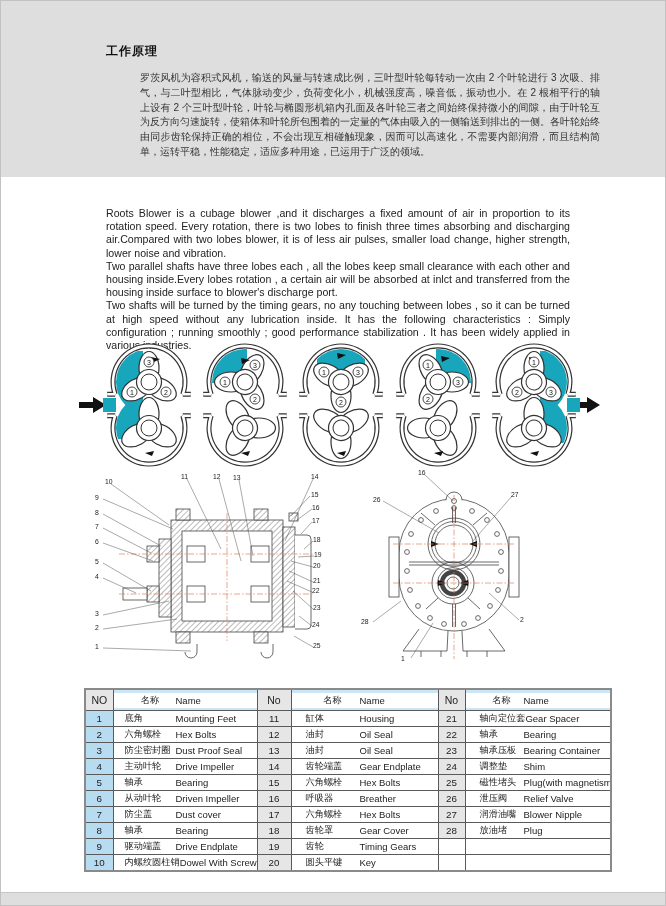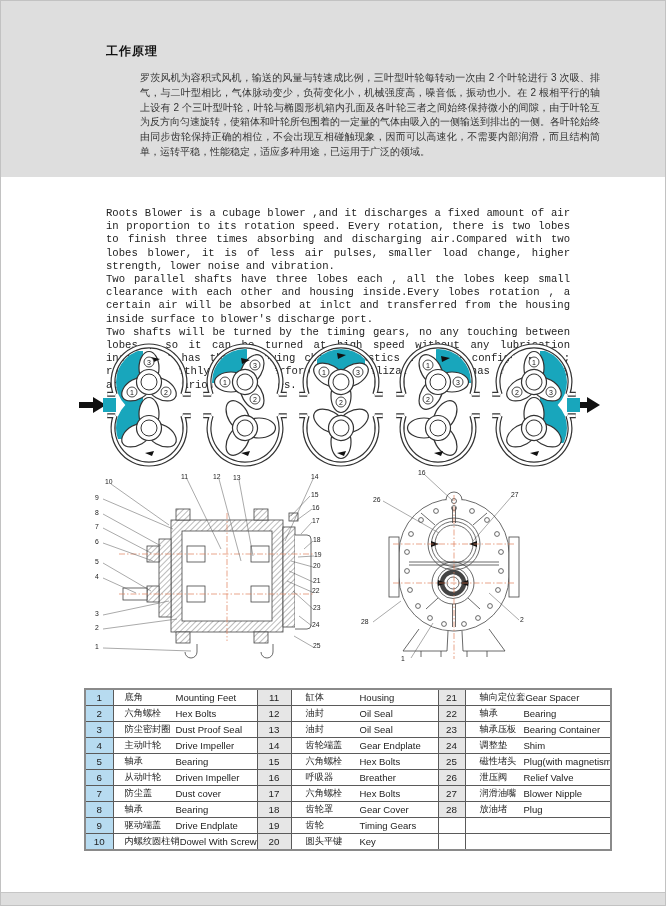--- a/index.html
+++ b/index.html
@@ -5,21 +5,21 @@
   html,body{margin:0;padding:0;background:#efefef;}
   .page{position:relative;width:666px;height:906px;margin:0 auto;background:#ffffff;
         border:1px solid #c2c2c2;box-sizing:border-box;overflow:hidden;
         font-family:"Liberation Sans",sans-serif;color:#2b2b2b;}
   .band-top{position:absolute;left:0;top:0;width:100%;height:176px;background:#dedede;}
   .band-bottom{position:absolute;left:0;top:891px;width:100%;height:15px;background:#dedede;border-top:1px solid #c6c6c6;box-sizing:border-box;}
   .cn-title{position:absolute;left:105px;top:42px;font-size:12px;font-weight:bold;color:#111;letter-spacing:1px;}
   .cn-body{position:absolute;left:105px;top:70px;width:460px;font-size:10px;line-height:14.8px;text-align:justify;color:#333;margin-left:34px;}
   .en-title{position:absolute;left:105px;top:183px;font-size:15.5px;font-weight:bold;color:#111;}
   .en-body{position:absolute;left:105px;top:206px;width:464px;font-size:10.6px;line-height:13.2px;text-align:justify;color:#222;}
-  .en-body p{margin:0;font-family:Liberation Mono, monospace;}
+  .en-body p{margin:0;}
   .svgband{position:absolute;left:0;top:0;}
   svg text{font-family:"Liberation Sans",sans-serif;}
   .callout{font-size:6.8px;fill:#222;}
   .lobelbl{font-size:7px;fill:#111;}
   
   .parts{position:absolute;left:83px;top:687px;border-collapse:collapse;table-layout:fixed;
          width:526px;font-size:9.8px;color:#222;border:2px solid #8a8a8a;}
   .parts td,.parts th{border:1px solid #5a5a5a;height:15px;padding:0;overflow:hidden;white-space:nowrap;font-weight:normal;}
   .parts th{height:20px;background:#cde6f5;font-size:10.5px;}
   .parts .no{text-align:center;background:#e6e6e6;}
@@ -382,20 +382,43 @@
   <table class="parts">
     <colgroup>
       <col style="width:28px">
         <col style="width:144px">
       <col style="width:34px">
         <col style="width:147px">
       <col style="width:27px">
         <col style="width:146px">
     </colgroup>
     <tbody>
+        <tr>
+      <th class="no">NO</th>
+      <th class="nmcell">
+            <div class="hname nm nm1">
+              <span class="cn">名称</span>
+              <span class="en">Name</span>
+            </div>
+          </th>
+      <th class="no">No</th>
+      <th class="nmcell">
+            <div class="hname nm nm2">
+              <span class="cn">名称</span>
+              <span class="en">Name</span>
+            </div>
+          </th>
+      <th class="no">No</th>
+      <th class="nmcell">
+            <div class="hname nm nm3">
+              <span class="cn">名称</span>
+              <span class="en">Name</span>
+            </div>
+          </th>
+    </tr>
     <tr>
       <td class="no g1">1</td>
       <td class="nmcell">
             <div class="nm nm1">
               <span class="cn">底角</span>
               <span class="en">Mounting Feet</span>
             </div>
           </td>
       <td class="no">11</td>
       <td class="nmcell">

